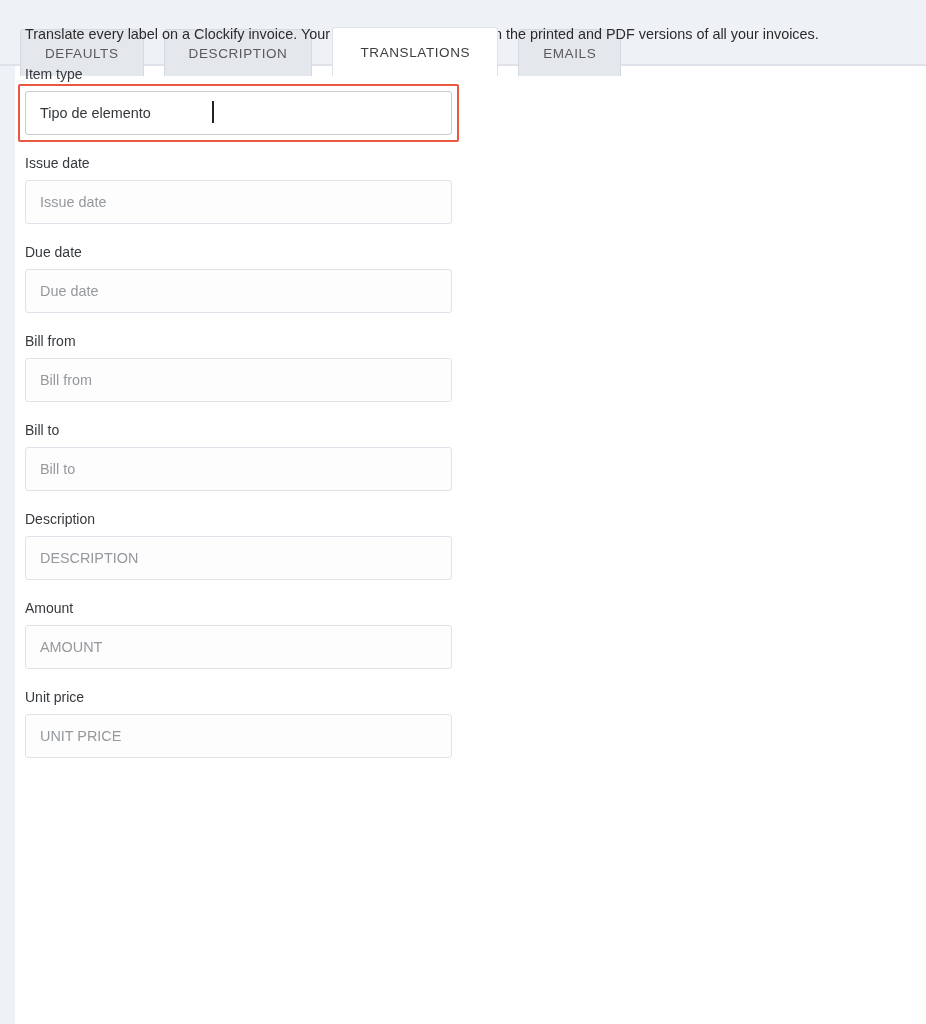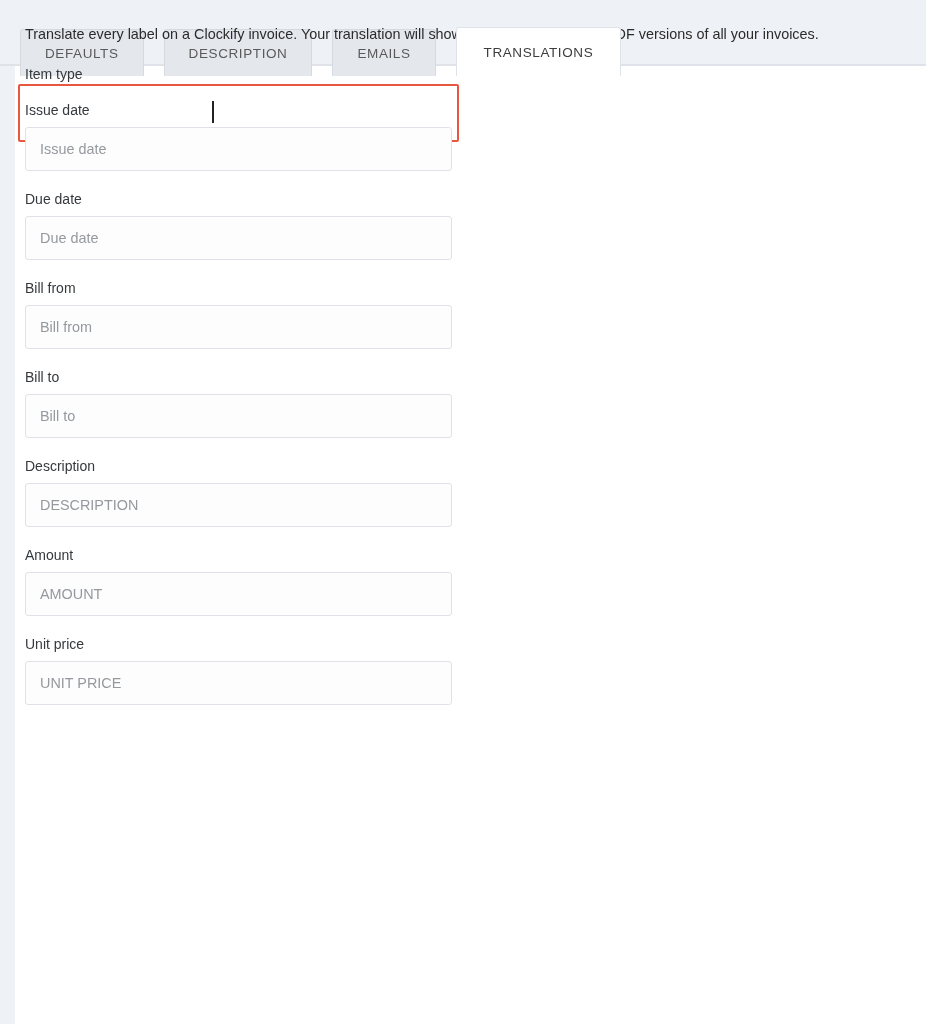--- a/index.html
+++ b/index.html
@@ -170,35 +170,36 @@
 
 <div class="tabbar">
   <div class="tabbar-underline"></div>
   <div class="tabs" id="tab-list">
       <div class="tab">
         <span>DEFAULTS</span>
       </div>
       <div class="tab">
         <span>DESCRIPTION</span>
       </div>
+      <div class="tab active">
+        <span>TRANSLATIONS</span>
+      </div>
       <div class="tab">
         <span>EMAILS</span>
-      </div>
-      <div class="tab active">
-        <span>TRANSLATIONS</span>
       </div>
     </div>
 </div>
 
 <div class="intro">Translate every label on a Clockify invoice. Your translation will show up on the printed and PDF versions of all your invoices.</div>
 
 <div class="form" id="translations-form">
     <div class="field highlighted">
       <div class="hl-box"></div>
       <div class="field-label">Item type</div>
+      <input type="text" class="field-input" placeholder="Item type" value="Tipo de elemento" style="">
       <div class="caret"></div>
     </div>
     <div class="field">
       <div class="field-label">Issue date</div>
       <input type="text" class="field-input" placeholder="Issue date" style="">
     </div>
     <div class="field">
       <div class="field-label">Due date</div>
       <input type="text" class="field-input" placeholder="Due date" style="">
     </div>

